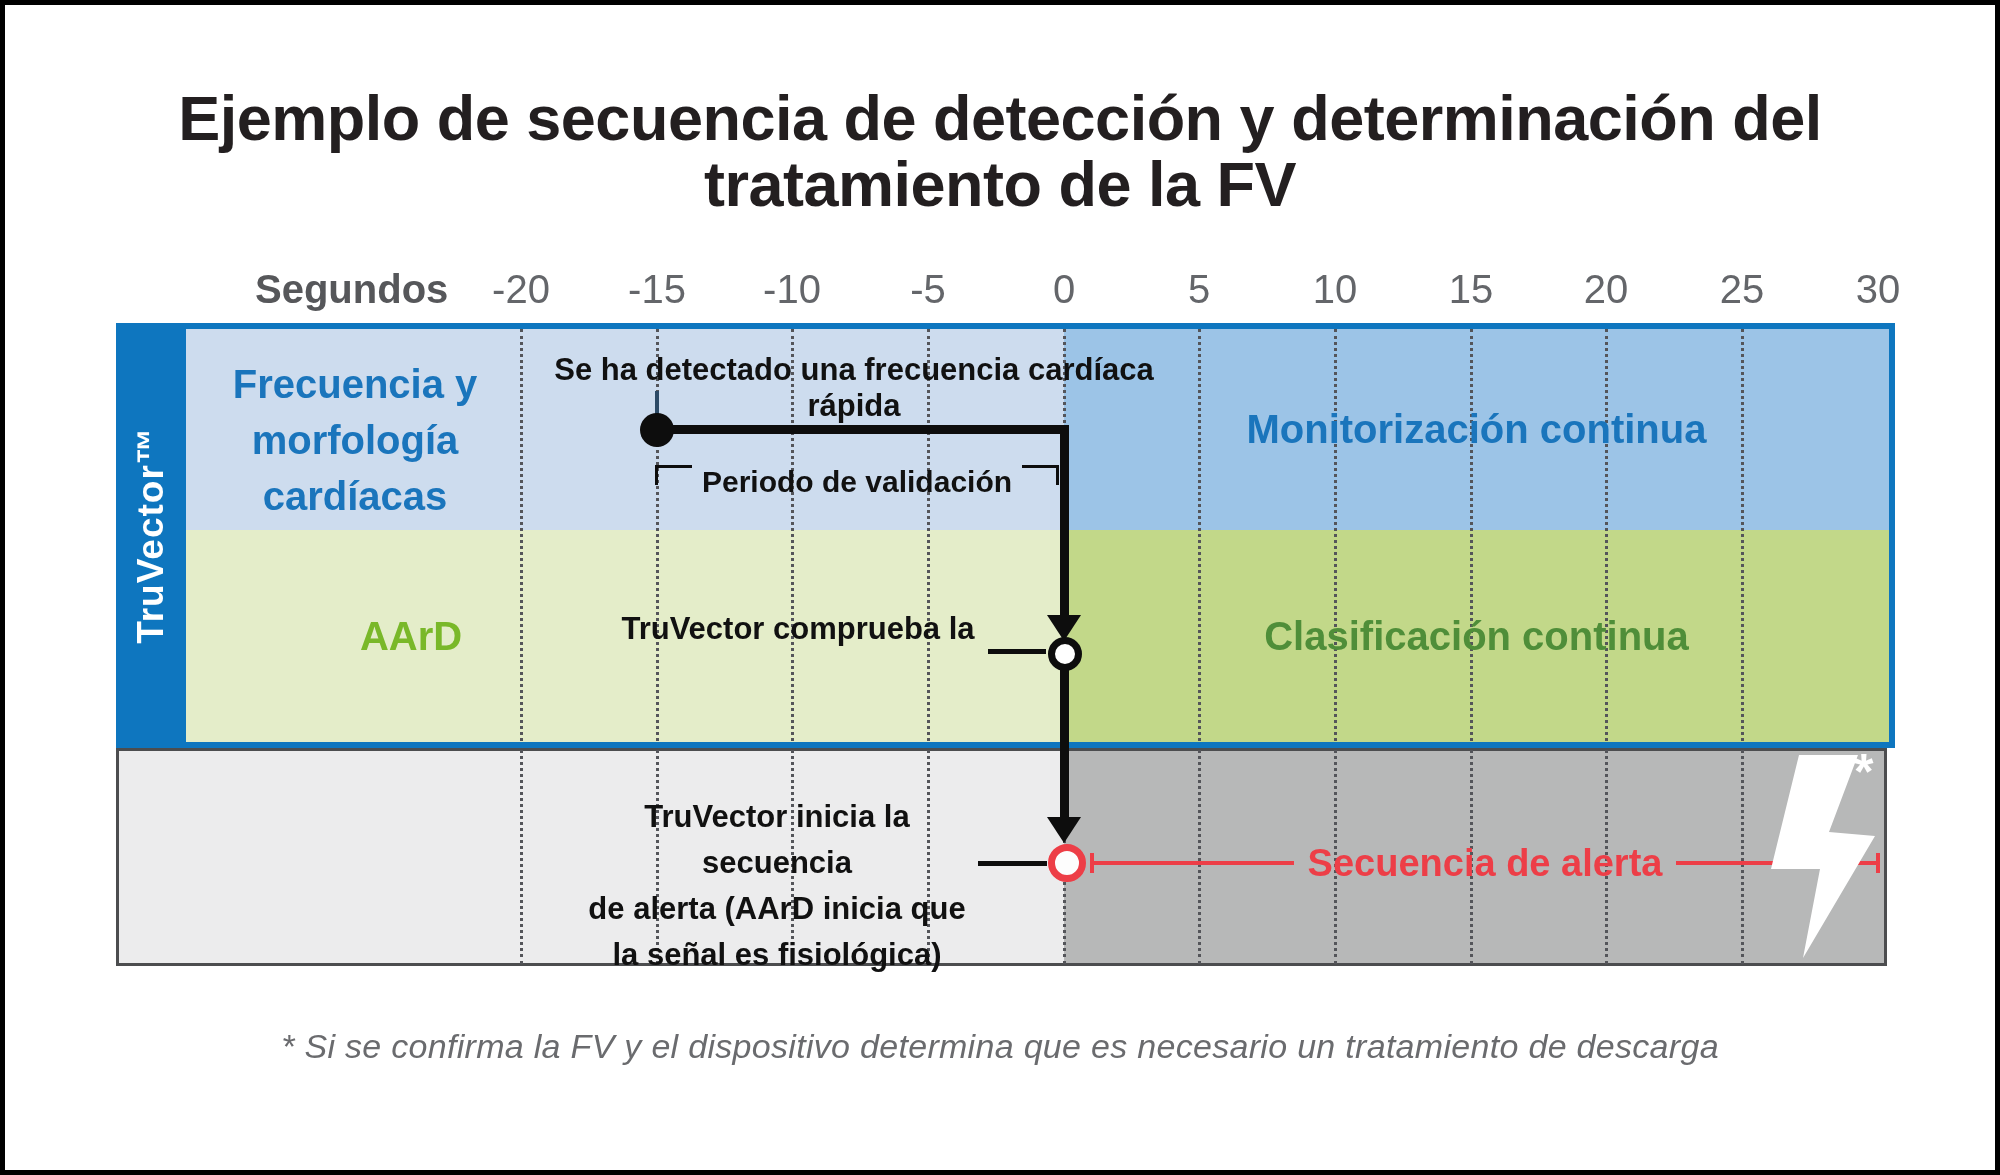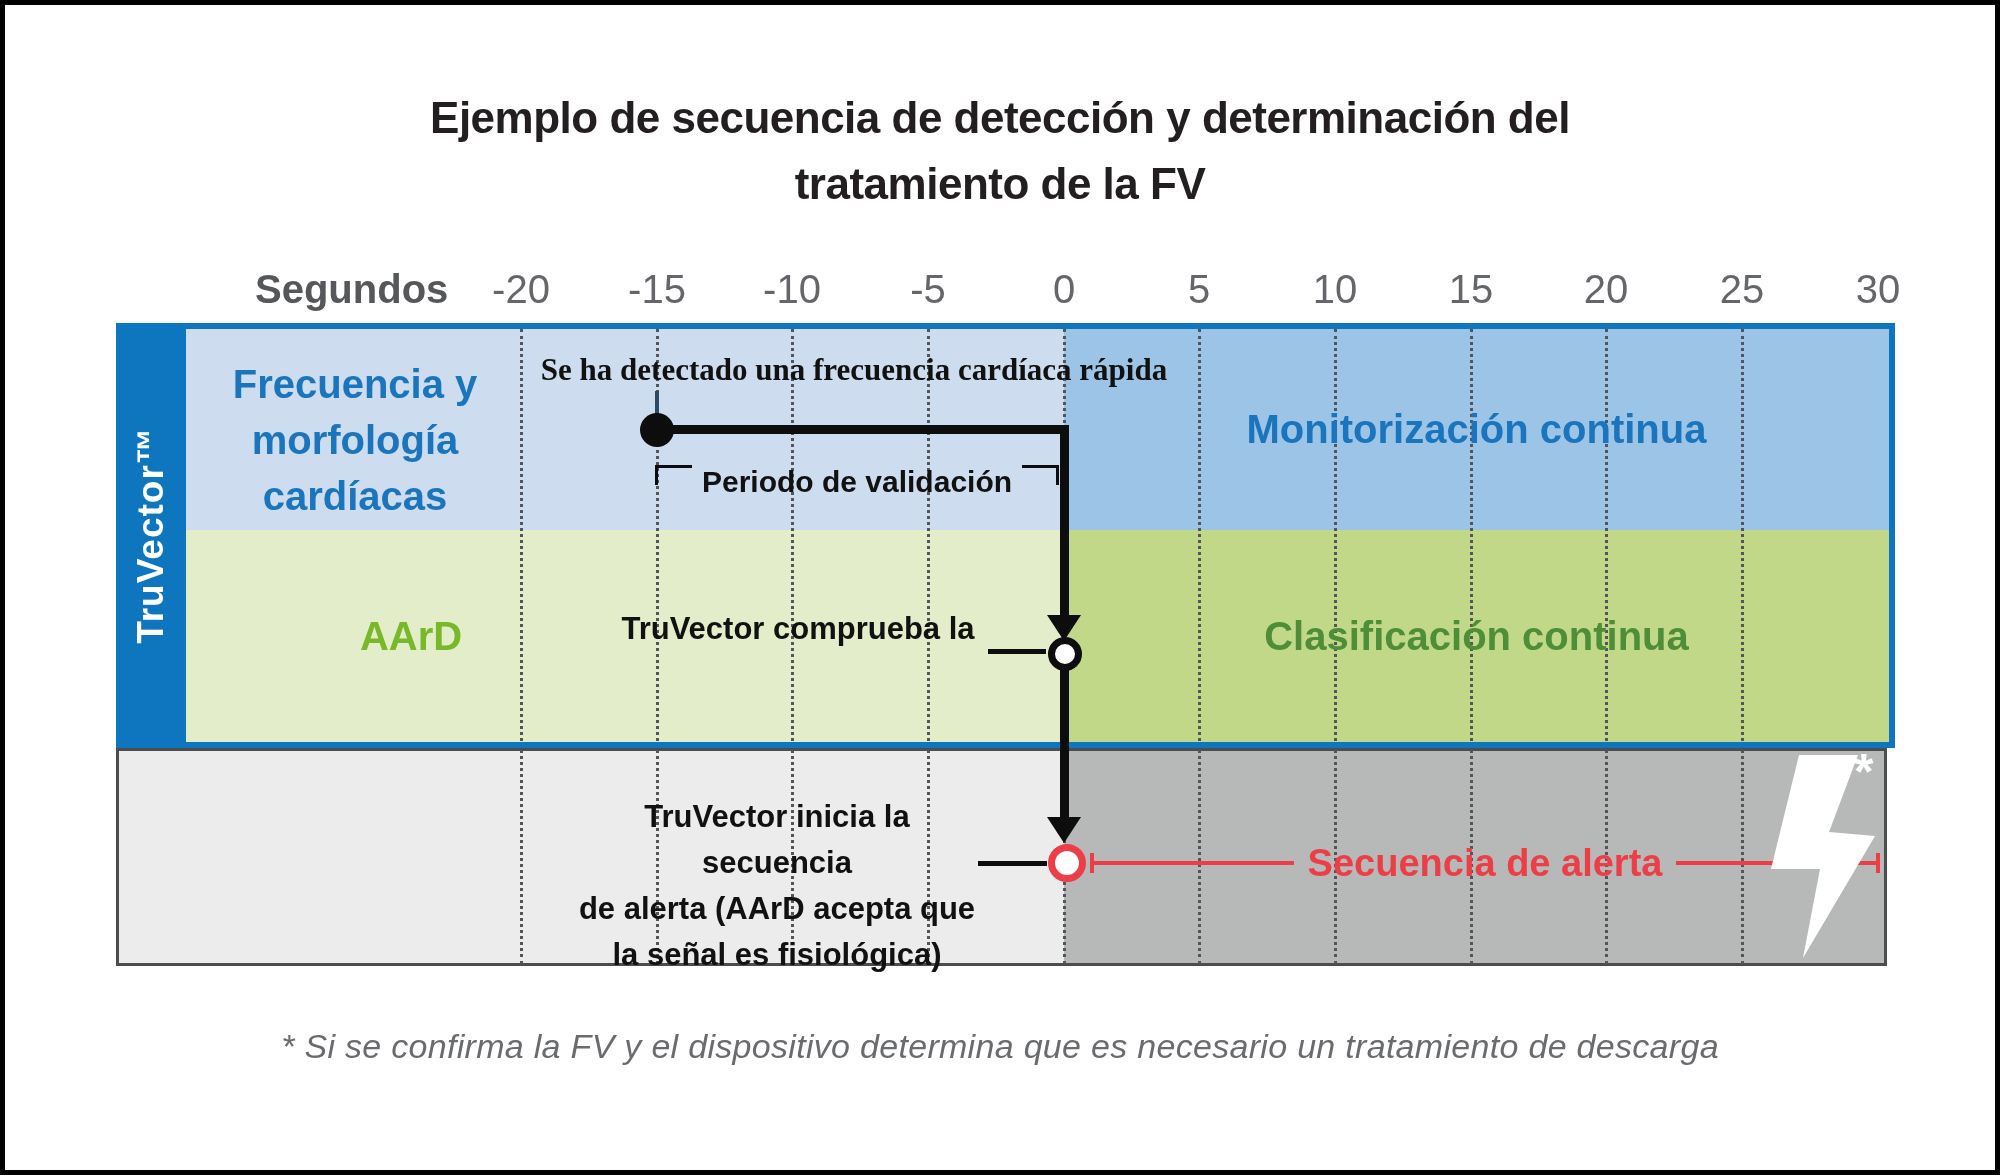--- a/index.html
+++ b/index.html
@@ -3,21 +3,21 @@
 <meta charset="utf-8">
 <style>
   html,body{margin:0;padding:0;background:#fff;}
   #canvas{
     position:relative;width:2000px;height:1175px;box-sizing:border-box;
     border:5px solid #000;background:#fff;overflow:hidden;
     font-family:"Liberation Sans","DejaVu Sans",sans-serif;
   }
   .abs{position:absolute;}
   
-  .title{left:0;right:0;top:80px;text-align:center;font-size:44px;font-weight:bold;
+  .title{left:0;right:0;top:80px;text-align:center;font-size:63px;font-weight:bold;
          color:#231f20;line-height:66px;letter-spacing:-0.5px;}
   .axis-label{left:250px;top:262px;width:220px;font-size:40px;
               font-weight:bold;color:#56575a;}
   .tick{top:262px;transform:translateX(-50%);font-size:40px;color:#64666a;white-space:nowrap;}
   
   .bg{z-index:1;}
   .row1-left {left:181px; top:324px;width:878px;height:201px;background:#cddcee;}
   .row1-right{left:1059px;top:324px;width:825px;height:201px;background:#9cc4e7;}
   .row2-left {left:181px; top:525px;width:878px;height:212px;background:#e4edc9;}
   .row2-right{left:1059px;top:525px;width:825px;height:212px;background:#c2d889;}
@@ -44,21 +44,21 @@
                border:7px solid #0d0d0d;border-radius:50%;background:#fff;}
   .circle-alert{left:1043px;top:839px;width:38px;height:38px;box-sizing:border-box;
                 border:7px solid #ed3e47;border-radius:50%;background:#fdfdfd;}
   .dash2{left:983px;top:644px;width:58px;height:5px;background:#0d0d0d;}
   .dash3{left:973px;top:856px;width:69px;height:5px;background:#0d0d0d;}
   
   .txt{z-index:7;}
   .heart-label{left:160px;top:351px;width:380px;text-align:center;font-size:40px;
                font-weight:bold;color:#1a75bc;line-height:56px;}
   .event-text{left:499px;top:347px;width:700px;text-align:center;font-size:31px;
-              font-weight:bold;color:#111;font-family:Liberation Serif, serif;}
+              font-weight:bold;color:#111;}
   .validation{left:650px;top:460px;width:404px;height:36px;display:flex;align-items:flex-start;}
   .validation .cap{width:3px;height:20px;background:#0d0d0d;}
   .validation .line{flex:1;height:3px;background:#0d0d0d;}
   .validation .lbl{font-size:30px;font-weight:bold;color:#111;padding:0 10px;white-space:nowrap;}
   .monitor-label{left:1059px;top:324px;width:825px;height:201px;display:flex;
                  align-items:center;justify-content:center;font-size:40px;font-weight:bold;color:#1a75bc;}
   .aard-label{left:181px;top:525px;width:450px;height:212px;display:flex;
               align-items:center;justify-content:center;font-size:40px;font-weight:bold;color:#79b829;}
   .aard-note{left:593px;top:601px;width:400px;text-align:center;font-size:31px;
              font-weight:bold;color:#111;line-height:45px;}
@@ -150,21 +150,21 @@
   <div class="abs txt monitor-label">Monitorización continua</div>
 
   <div class="abs txt aard-label">AArD</div>
   <div class="abs txt aard-note">
     <div>TruVector comprueba la</div>
   </div>
   <div class="abs txt clasif-label">Clasificación continua</div>
 
   <div class="abs txt alert-note">
     <div>TruVector inicia la secuencia</div>
-    <div>de alerta (AArD acepta que</div>
+    <div>de alerta (AArD inicia que</div>
     <div>la señal es fisiológica)</div>
   </div>
   <div class="abs txt alert-seq">
     <div class="cap"></div>
     <div class="line"></div>
     <div class="lbl">Secuencia de alerta</div>
     <div class="line"></div>
     <div class="cap"></div>
   </div>
   <svg class="abs bolt" width="114" height="209" viewBox="0 0 114 209">

